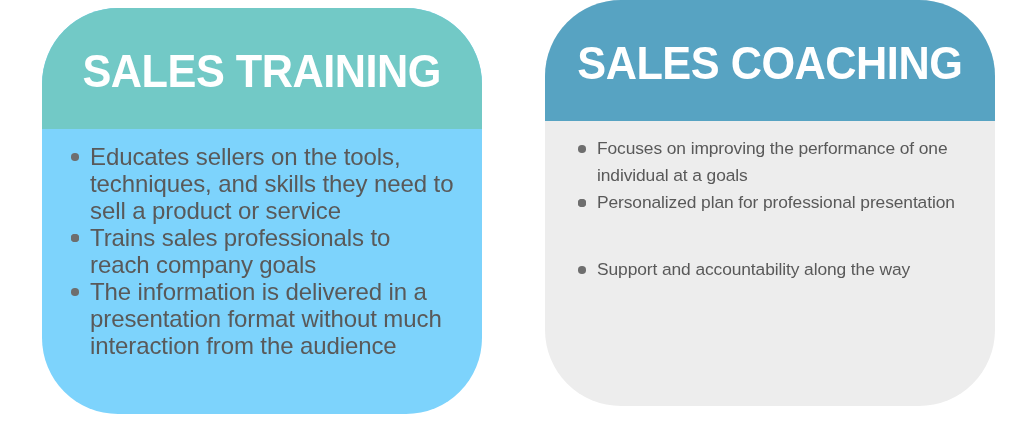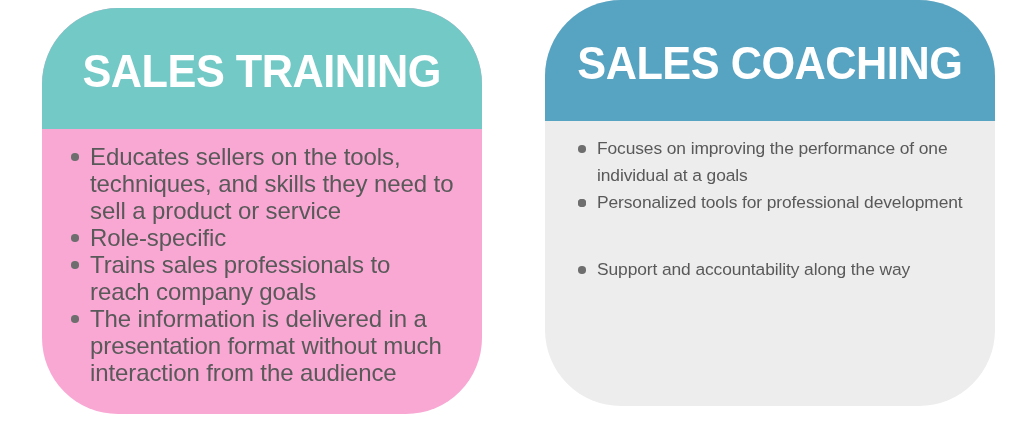--- a/index.html
+++ b/index.html
@@ -97,33 +97,32 @@
   #card-1 .card-body {
     padding-left: 33px;
     padding-right: 14px;
   }
 </style>
 </head>
 <body style="background: rgb(255, 255, 255);">
 
 <div class="board">
 
-  <div class="card" id="card-0" style="background: #f9a8d4;">
+  <div class="card" id="card-0" style="background: #7dd3fc;">
     <div class="card-header" style="background: rgb(114, 201, 198);">
       <h1 class="card-title" style="color: rgb(255, 255, 255);">SALES TRAINING</h1>
     </div>
     <div class="card-body">
       <ul class="bullet-list">
         <li class="bullet-item" style="color: rgb(89, 89, 89);">
           <span class="bullet-dot" style="background: rgb(110, 110, 110);"></span>
           <span>Educates sellers on the tools, techniques, and skills they need to sell a product or service</span>
         </li>
         <li class="bullet-item" style="color: rgb(89, 89, 89);">
           <span class="bullet-dot" style="background: rgb(110, 110, 110);"></span>
-          <span>Role-specific</span>
         </li>
         <li class="bullet-item" style="color: rgb(89, 89, 89);">
           <span class="bullet-dot" style="background: rgb(110, 110, 110);"></span>
           <span>Trains sales professionals to reach company goals</span>
         </li>
         <li class="bullet-item" style="color: rgb(89, 89, 89);">
           <span class="bullet-dot" style="background: rgb(110, 110, 110);"></span>
           <span>The information is delivered in a presentation format without much interaction from the audience</span>
         </li>
       </ul>
@@ -138,21 +137,21 @@
       <ul class="bullet-list">
         <li class="bullet-item" style="color: rgb(89, 89, 89);">
           <span class="bullet-dot" style="background: rgb(110, 110, 110);"></span>
           <span>Focuses on improving the performance of one individual at a goals</span>
         </li>
         <li class="bullet-item" style="color: rgb(89, 89, 89);">
           <span class="bullet-dot" style="background: rgb(110, 110, 110);"></span>
         </li>
         <li class="bullet-item" style="color: rgb(89, 89, 89);">
           <span class="bullet-dot" style="background: rgb(110, 110, 110);"></span>
-          <span>Personalized tools for professional development</span>
+          <span>Personalized plan for professional presentation</span>
         </li>
         <li class="bullet-item" style="color: rgb(89, 89, 89); margin-top: 40px;">
           <span class="bullet-dot" style="background: rgb(110, 110, 110);"></span>
           <span>Support and accountability along the way</span>
         </li>
       </ul>
     </div>
   </div>
 
 </div>

